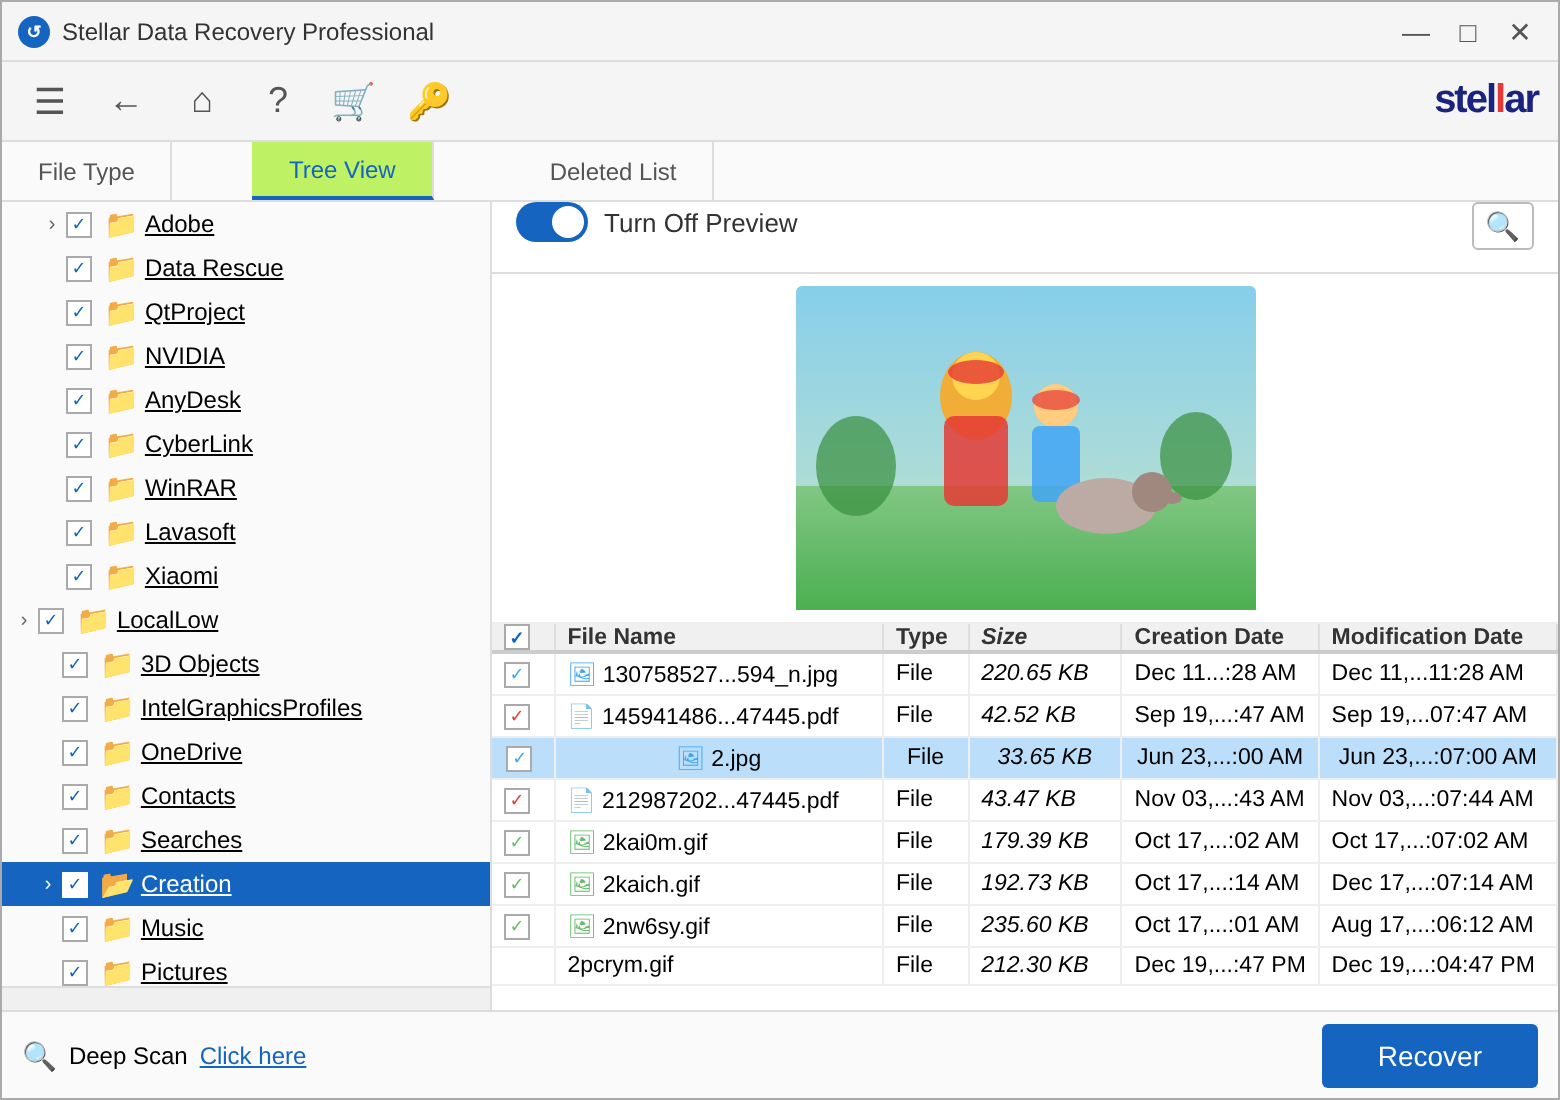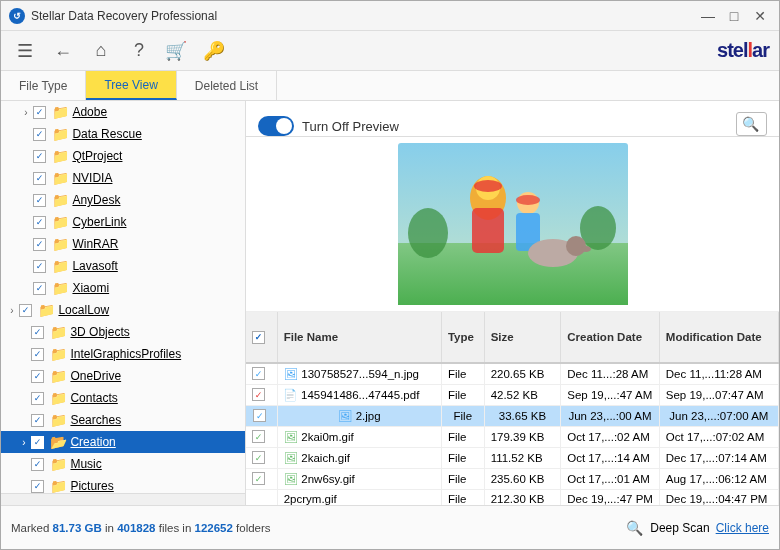--- a/index.html
+++ b/index.html
@@ -15,23 +15,23 @@
     .titlebar-btn { width: 22px; height: 22px; border: none; background: none; cursor: pointer; font-size: 14px; color: #555; display: flex; align-items: center; justify-content: center; }
     
     
     .toolbar { background: #f5f5f5; border-bottom: 1px solid #ddd; height: 40px; display: flex; align-items: center; padding: 0 10px; gap: 6px; justify-content: space-between; }
     .toolbar-left { display: flex; align-items: center; gap: 10px; }
     .toolbar-icon { width: 28px; height: 28px; border: none; background: none; cursor: pointer; font-size: 18px; color: #555; display: flex; align-items: center; justify-content: center; border-radius: 3px; }
     .stellar-logo { font-size: 20px; font-weight: bold; color: #1a237e; letter-spacing: -1px; }
     .stellar-logo span { color: #e53935; }
     
     
-    .tabbar { border-bottom: 1px solid #ddd; display: flex; height: 30px; background: #fafafa; }
+    .tabbar { border-bottom: 1px solid #ddd; display: flex; height: 30px; background: #fafafa; gap: 40px; }
     .tab { padding: 0 18px; display: flex; align-items: center; cursor: pointer; border-right: 1px solid #ddd; font-size: 12px; color: #555; }
-    .tab.active { background: #fde047; border-bottom: 2px solid #1565c0; color: #1565c0; font-weight: 500; }
+    .tab.active { background: #bef264; border-bottom: 2px solid #1565c0; color: #1565c0; font-weight: 500; }
     
     
     .main { display: flex; flex: 1; overflow: hidden; }
     
     
     .sidebar { width: 245px; border-right: 1px solid #ddd; background: #fafafa; display: flex; flex-direction: column; overflow: hidden; }
     .tree-container { flex: 1; overflow-y: auto; overflow-x: hidden; }
     .tree-item { display: flex; align-items: center; height: 22px; padding-left: 4px; cursor: pointer; white-space: nowrap; }
     .tree-item.selected { background: #1565c0; color: white; }
     .tree-item.selected .folder-icon { color: #ffd740; }
@@ -48,43 +48,43 @@
     .tree-container::-webkit-scrollbar-track { background: #f0f0f0; }
     .tree-container::-webkit-scrollbar-thumb { background: #bbb; border-radius: 4px; }
     
     
     .sidebar-hscroll { height: 12px; border-top: 1px solid #ddd; background: #f0f0f0; }
     
     
     .content { flex: 1; display: flex; flex-direction: column; overflow: hidden; }
     
     
-    .preview-bar { height: 36px; display: flex; align-items: flex-end; padding: 0 12px; border-bottom: 1px solid #ddd; justify-content: space-between; background: #fff; }
+    .preview-bar { height: 36px; display: flex; align-items: flex-start; padding: 0 12px; border-bottom: 1px solid #ddd; justify-content: space-between; background: #fff; }
     .toggle-container { display: flex; align-items: center; gap: 8px; }
     .toggle { width: 36px; height: 20px; background: #1565c0; border-radius: 10px; position: relative; cursor: pointer; }
     .toggle-circle { width: 16px; height: 16px; background: white; border-radius: 50%; position: absolute; top: 2px; right: 2px; }
     .preview-label { font-size: 13px; font-weight: 500; color: #333; }
     .search-box { display: flex; align-items: center; border: 1px solid #bbb; border-radius: 3px; padding: 2px 6px; height: 24px; background: white; }
     .search-box input { border: none; outline: none; font-size: 12px; width: 130px; color: #555; background: transparent; }
     .search-icon-sm { font-size: 14px; color: #777; }
     
     
     .preview-area { height: 175px; display: flex; align-items: center; justify-content: center; background: #fff; border-bottom: 1px solid #eee; overflow: hidden; }
     
     
     .file-table-container { flex: 1; overflow-y: auto; overflow-x: hidden; }
     .file-table { width: 100%; border-collapse: collapse; font-size: 11.5px; }
-    .file-table th { background: #f0f0f0; border-bottom: 2px solid #ccc; border-right: 1px solid #ddd; padding: 18px 6px; text-align: left; position: sticky; top: 0; z-index: 1; font-weight: 600; color: #333; cursor: pointer; white-space: nowrap; }
+    .file-table th { background: #f0f0f0; border-bottom: 2px solid #ccc; border-right: 1px solid #ddd; padding: 0 6px; text-align: left; position: sticky; top: 0; z-index: 1; font-weight: 600; color: #333; cursor: pointer; white-space: nowrap; }
     .file-table td { border-bottom: 1px solid #eee; border-right: 1px solid #eee; padding: 3px 6px; white-space: nowrap; overflow: hidden; max-width: 0; }
     .file-table tr.selected-row { background: #bbdefb; text-align: center; }
     .file-table tr.selected-row td { color: #000; }
     .col-check { width: 22px; }
     .col-name { width: 150px; }
     .col-type { width: 38px; }
-    .col-size { width: 70px; }
+    .col-size { width: 70px; font-style: italic; }
     .col-created { width: 90px; }
     .col-modified { width: 90px; }
     .file-table-container::-webkit-scrollbar { width: 8px; }
     .file-table-container::-webkit-scrollbar-track { background: #f0f0f0; }
     .file-table-container::-webkit-scrollbar-thumb { background: #bbb; border-radius: 4px; }
     
     
     .bottom-bar { height: 44px; border-top: 1px solid #ddd; display: flex; align-items: center; padding: 0 10px; justify-content: space-between; background: #fafafa; }
     .bottom-left { display: flex; align-items: center; gap: 4px; font-size: 11.5px; color: #444; }
     .marked-text { font-size: 11.5px; }
@@ -350,32 +350,40 @@
   </tr>
               <tr class="selected-row">
     <td class="col-check"><span class="cb checked" style="color:#42a5f5"></span></td>
     <td class="col-name"><span style="color:#42a5f5;margin-right:3px;">🖼</span>2.jpg</td>
     <td class="col-type">File</td>
     <td class="col-size">33.65 KB</td>
     <td class="col-created">Jun 23,...:00 AM</td>
     <td class="col-modified">Jun 23,...:07:00 AM</td>
   </tr>
               <tr>
+    <td class="col-check"><span class="cb checked" style="color:#e53935"></span></td>
+    <td class="col-name"><span style="color:#e53935;margin-right:3px;">📄</span>212987202...47445.pdf</td>
+    <td class="col-type">File</td>
+    <td class="col-size">43.47 KB</td>
+    <td class="col-created">Nov 03,...:43 AM</td>
+    <td class="col-modified">Nov 03,...:07:44 AM</td>
+  </tr>
+              <tr>
     <td class="col-check"><span class="cb checked" style="color:#66bb6a"></span></td>
     <td class="col-name"><span style="color:#66bb6a;margin-right:3px;">🖼</span>2kai0m.gif</td>
     <td class="col-type">File</td>
     <td class="col-size">179.39 KB</td>
     <td class="col-created">Oct 17,...:02 AM</td>
     <td class="col-modified">Oct 17,...:07:02 AM</td>
   </tr>
               <tr>
     <td class="col-check"><span class="cb checked" style="color:#66bb6a"></span></td>
     <td class="col-name"><span style="color:#66bb6a;margin-right:3px;">🖼</span>2kaich.gif</td>
     <td class="col-type">File</td>
-    <td class="col-size">111.52 KB</td>
+    <td class="col-size">192.73 KB</td>
     <td class="col-created">Oct 17,...:14 AM</td>
     <td class="col-modified">Dec 17,...:07:14 AM</td>
   </tr>
               <tr>
     <td class="col-check"><span class="cb checked" style="color:#66bb6a"></span></td>
     <td class="col-name"><span style="color:#66bb6a;margin-right:3px;">🖼</span>2nw6sy.gif</td>
     <td class="col-type">File</td>
     <td class="col-size">235.60 KB</td>
     <td class="col-created">Oct 17,...:01 AM</td>
     <td class="col-modified">Aug 17,...:06:12 AM</td>
@@ -389,25 +397,21 @@
     <td class="col-modified">Dec 19,...:04:47 PM</td>
   </tr>
             </tbody>
         </table>
       </div>
 
     </div>
   </div>
 
   <div class="bottom-bar">
-    <div class="bottom-left">
-      <span class="marked-text">
-        <span>Marked </span><strong><span>81.73 GB</span></strong><span> in </span><strong><span>401828</span></strong><span> files in </span><strong><span>122652</span></strong><span> folders</span>
-      </span>
-    </div>
     <div class="deep-scan">
       <span class="deep-scan-icon">🔍</span>
       <span>Deep Scan</span>
       <a class="click-here" href="#">Click here</a>
     </div>
+    <button class="recover-btn">Recover</button>
   </div>
 
 </div>
 
 </body></html>

